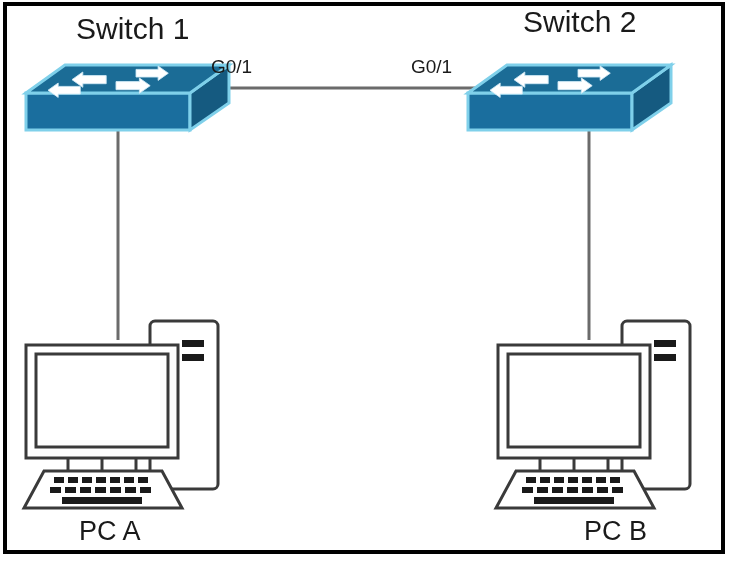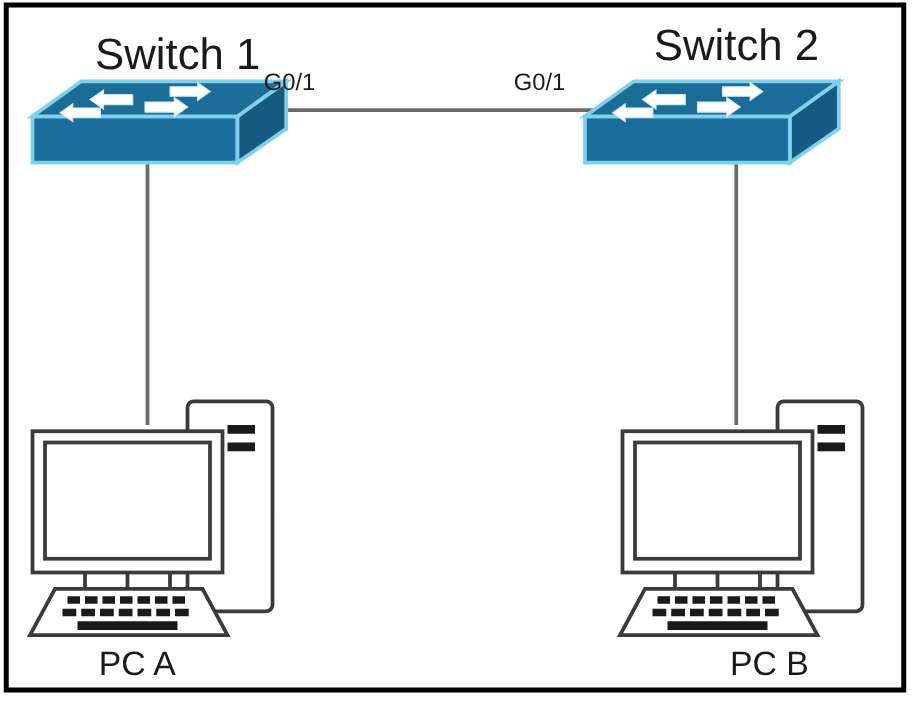--- a/index.html
+++ b/index.html
@@ -35,23 +35,22 @@
     height: 561px;
   }
   .label {
     position: absolute;
     color: #1a1a1a;
     font-family: "Liberation Sans", sans-serif;
     white-space: nowrap;
     line-height: 1;
   }
   .label-switch {
-    font-size: 35px;
+    font-size: 30px;
     letter-spacing: 0px;
-    margin-top: 12px;
   }
   .label-port {
     font-size: 19px;
   }
   .label-pc {
     font-size: 27px;
   }
   #switch1-label { left: 76px;  top: 14px; }
   #switch2-label { left: 523px; top: 7px; }
   #port-label-left  { left: 211px; top: 57px; }

